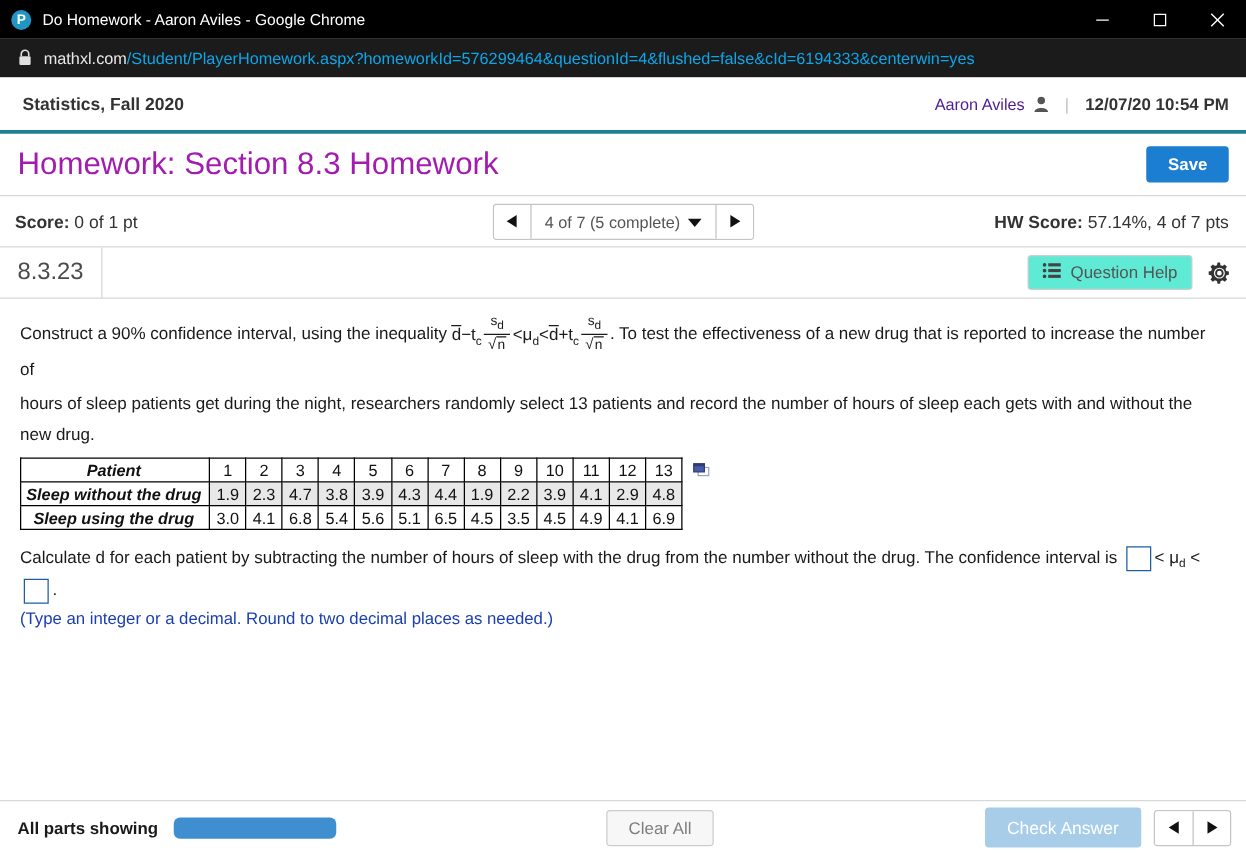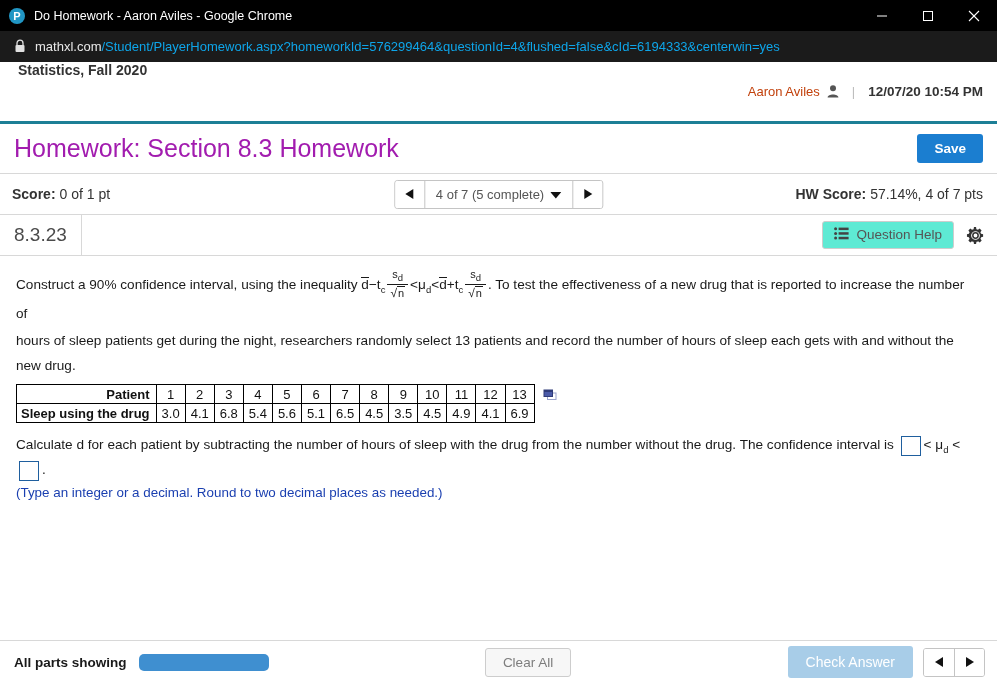--- a/index.html
+++ b/index.html
@@ -40,28 +40,28 @@
   }
   #lock-icon { margin-left: 14px; margin-right: 9px; display:flex; align-items:center; }
   #url-text { font-size: 13px; white-space: nowrap; }
   #url-text .host { color: #e8e8e8; }
   #url-text .path { color: #0ea5e9; }
 
   
   #page { position: relative; background: #fff; height: 621px; }
 
   #course-bar {
-    height: 62px; display:flex; justify-content: space-between;
+    height: 45px; display:flex; align-items:center; justify-content: space-between;
     border-bottom: 3px solid #1c7f96;
     padding: 0 14px 0 18px;
     background:#fff;
   }
   #course-title { font-size: 14px; font-weight: bold; color: #333; }
   #course-right { display:flex; align-items:center; font-size: 13px; color:#5a5a5a; }
-  #user-name { color:#c2410c; }
+  #user-name { color:#4c1d95; }
   #user-icon { margin-left: 7px; display:flex; align-items:center; }
   #bar-sep { margin: 0 13px; color:#bdbdbd; }
   #timestamp { font-weight: bold; color:#333; font-size: 13.5px; }
 
   #hw-header {
     height: 50px; display:flex; align-items:center; justify-content:space-between;
     padding: 0 14px 0 14px;
     border-bottom: 1px solid #d8d8d8;
   }
   #hw-title { font-size: 25px; color: #a21caf; font-weight: normal; }
@@ -133,21 +133,21 @@
   }
   table#data-table td, table#data-table th {
     border: 1px solid #000;
     padding: 1px 5px;
     text-align:center;
     height: 19px;
     font-weight: normal;
     color:#111;
   }
   table#data-table th.rowlabel, table#data-table td.rowlabel {
-    text-align:right; font-weight:bold; padding-left: 4px; padding-right:6px;
+    text-align:center; font-weight:bold; padding-left: 4px; padding-right:6px;font-style:italic;
   }
   tr.shaded td:not(.rowlabel) { background: #e8e8e8; }
   #copy-icon { margin-left: 8px; margin-top: 4px; cursor:pointer; }
 
   #calc-line { margin-top: 10px; font-size: 13.6px; color:#1a1a1a; line-height:1.7; }
   .ansbox {
     display:inline-block; width: 20px; height: 20px; border: 1.5px solid #1f5f9e;
     background:#fff; vertical-align: middle; margin: 0 3px; cursor: text;
   }
   #hint-line { color:#1a3fb0; font-size: 13.4px; margin-top: 4px; }
@@ -329,20 +329,36 @@
               <td>4</td>
               <td>5</td>
               <td>6</td>
               <td>7</td>
               <td>8</td>
               <td>9</td>
               <td>10</td>
               <td>11</td>
               <td>12</td>
               <td>13</td>
+            </tr>
+            <tr class="shaded">
+              <td class="rowlabel">Sleep without the drug</td>
+              <td>1.9</td>
+              <td>2.3</td>
+              <td>4.7</td>
+              <td>3.8</td>
+              <td>3.9</td>
+              <td>4.3</td>
+              <td>4.4</td>
+              <td>1.9</td>
+              <td>2.2</td>
+              <td>3.9</td>
+              <td>4.1</td>
+              <td>2.9</td>
+              <td>4.8</td>
             </tr>
             <tr>
               <td class="rowlabel">Sleep using the drug</td>
               <td>3.0</td>
               <td>4.1</td>
               <td>6.8</td>
               <td>5.4</td>
               <td>5.6</td>
               <td>5.1</td>
               <td>6.5</td>

